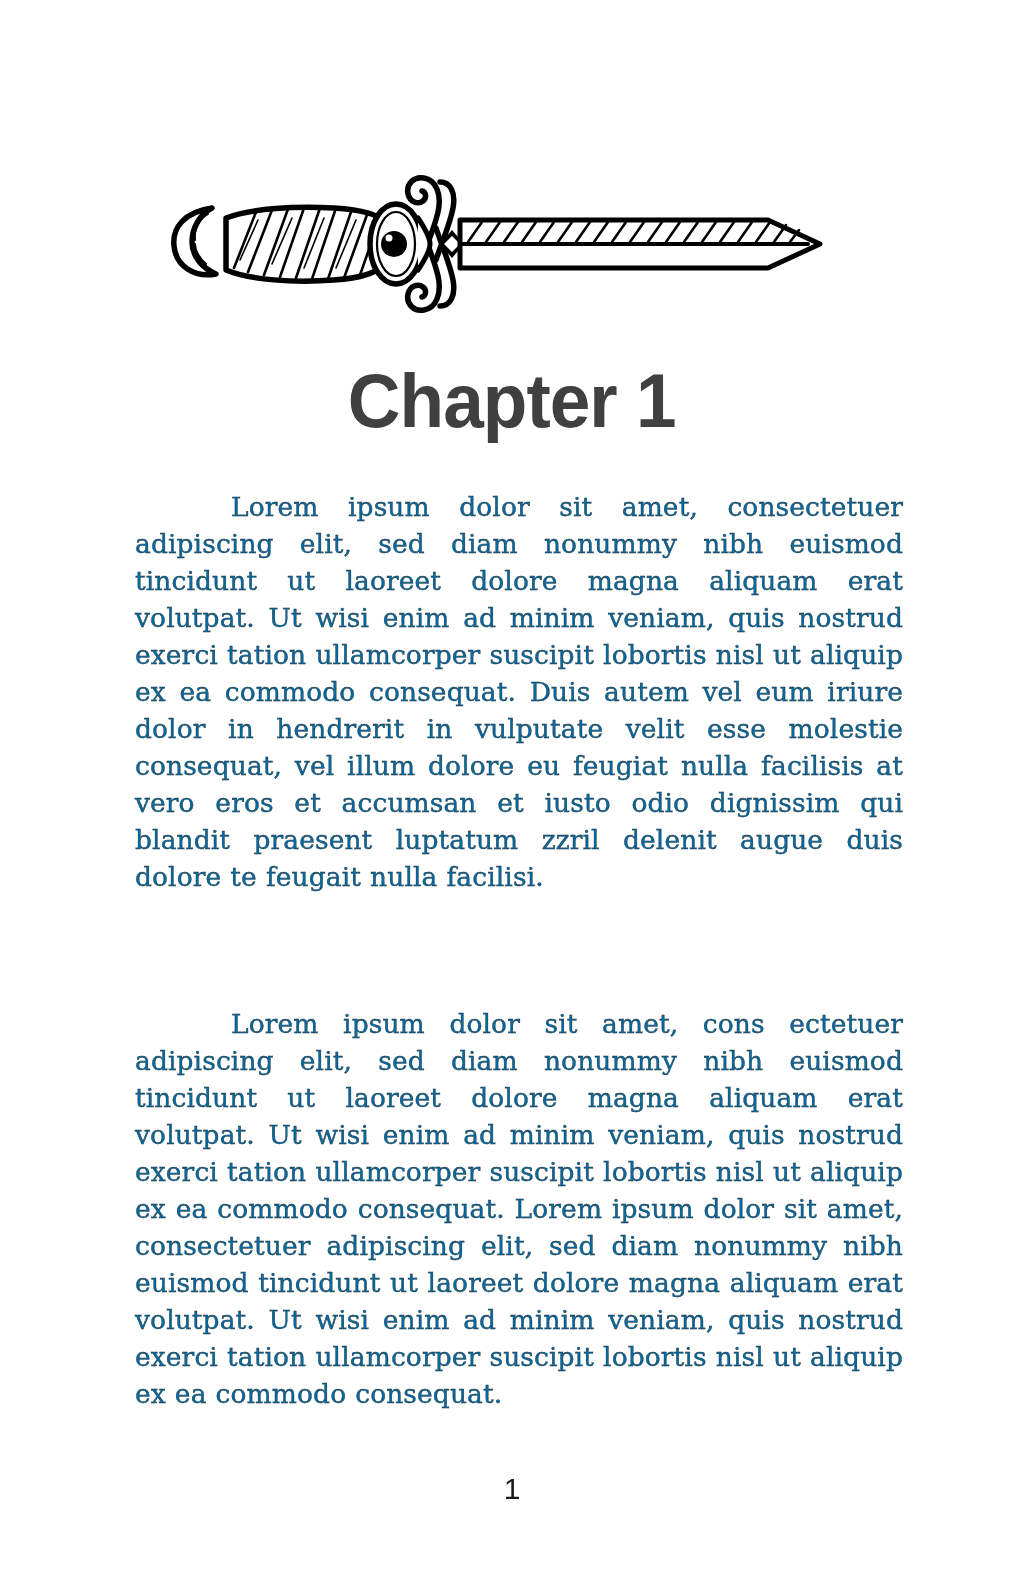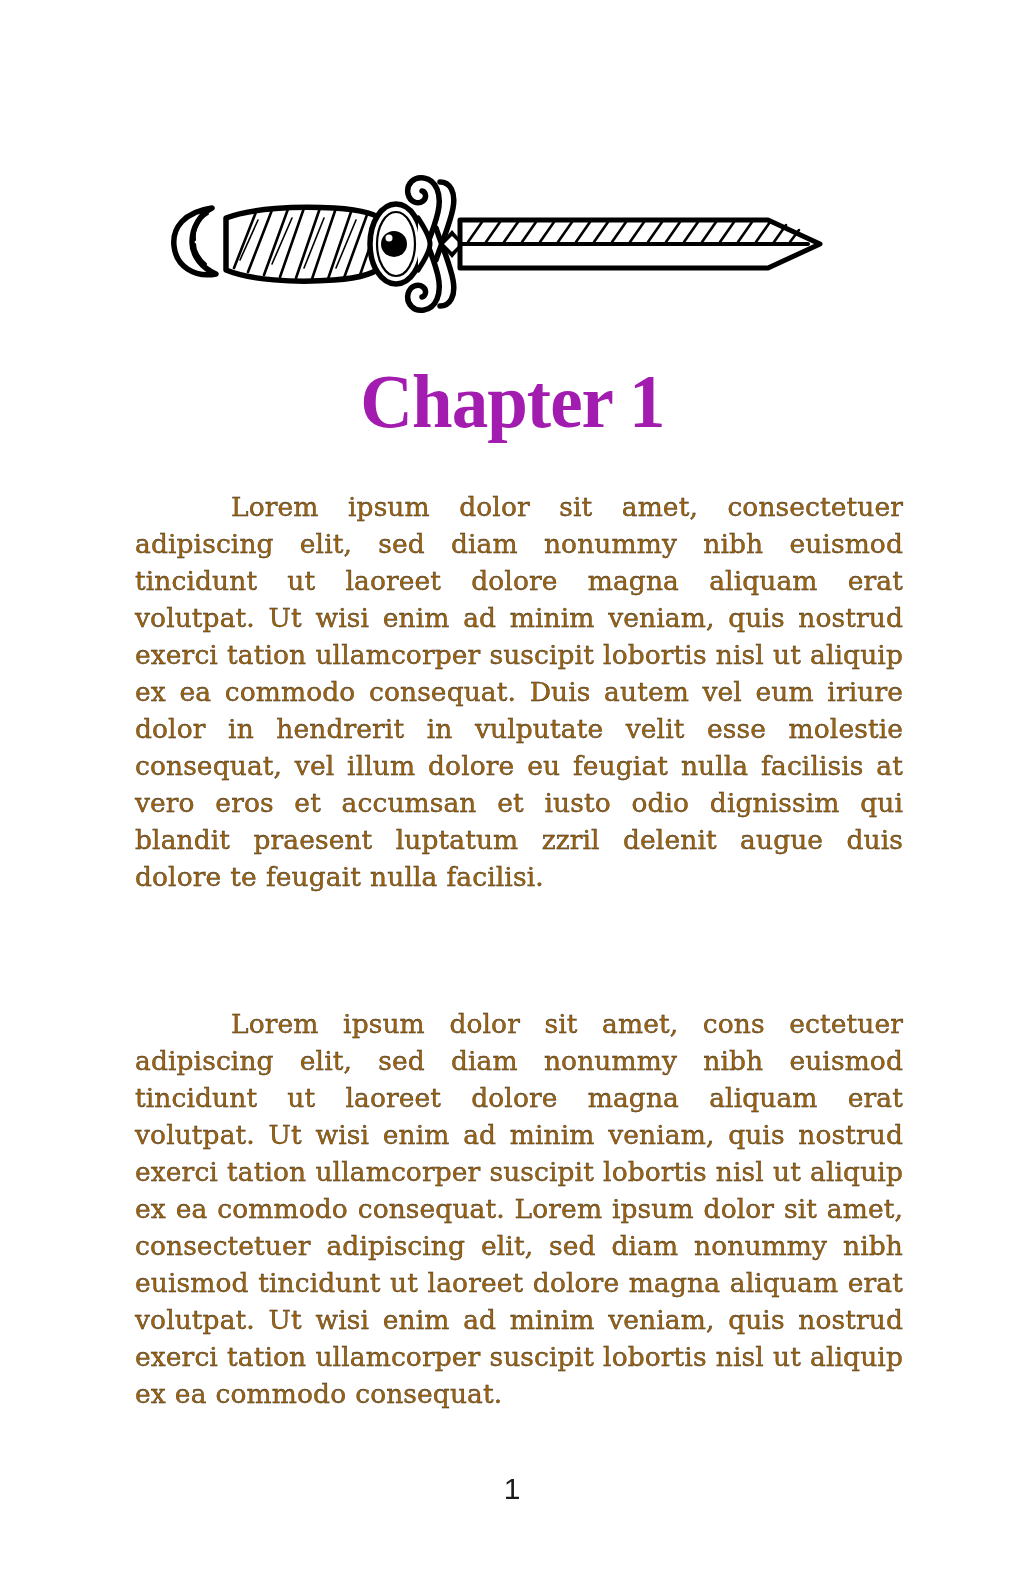--- a/index.html
+++ b/index.html
@@ -33,26 +33,26 @@
     height: 100%;
   }
 
   
   .chapter-title {
     position: absolute;
     left: 0;
     top: 312px;
     width: 1024px;
     text-align: center;
-    font-family: Liberation Serif, serif;
+    font-family: Liberation Sans, sans-serif;
     font-weight: 700;
     font-size: 76px;
     line-height: 1;
     letter-spacing: -1px;
-    color: #a21caf;
+    color: #404040;
     font-feature-settings: "liga" 0;
     -webkit-font-smoothing: antialiased;
   }
   
   .chapter-title .title-text {
     display: inline-block;
     transform: scaleX(0.96);
     transform-origin: center;
   }
 
@@ -62,21 +62,21 @@
     left: 135px;
     top: 488px;
     width: 768px;
   }
 
   .body-paragraph {
     margin: 0;
     font-family: "DejaVu Serif", "Liberation Serif", serif;
     font-size: 26.5px;
     line-height: 37px;
-    color: #a16207;
+    color: #0369a1;
     text-align: justify;
     text-indent: 96px;
     -webkit-text-stroke: 0.35px #2a2a2a;
     letter-spacing: 0.1px;
     word-spacing: 0.5px;
   }
   .body-paragraph.last-line-left {
     text-align-last: left;
   }
 

